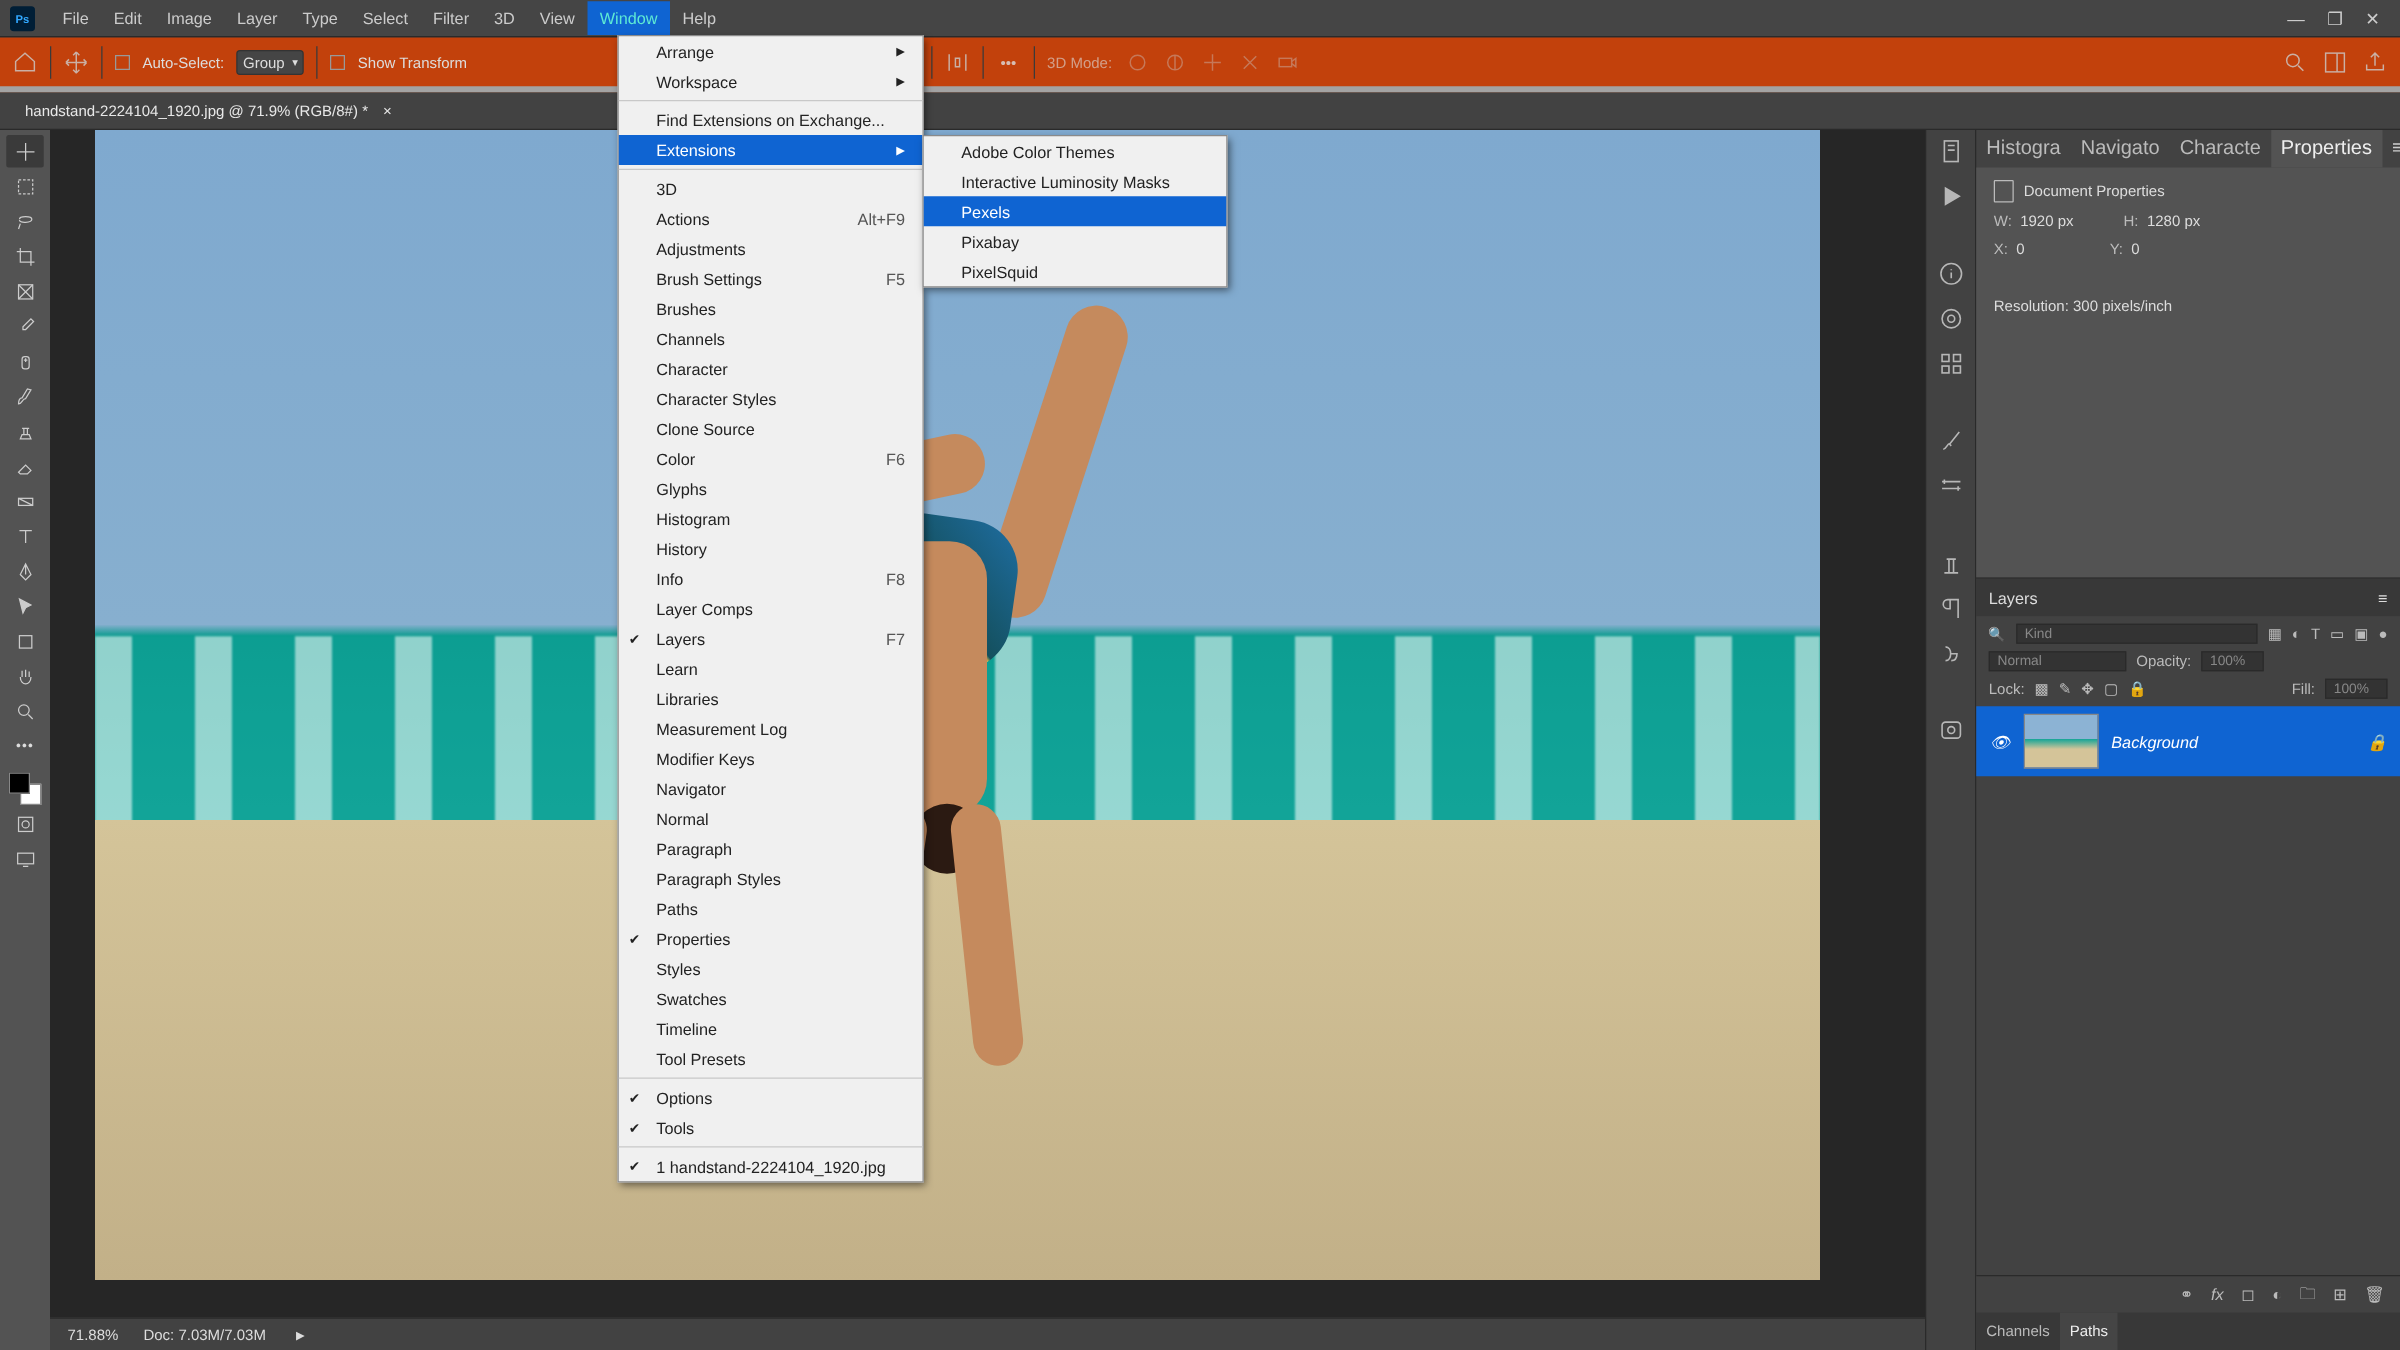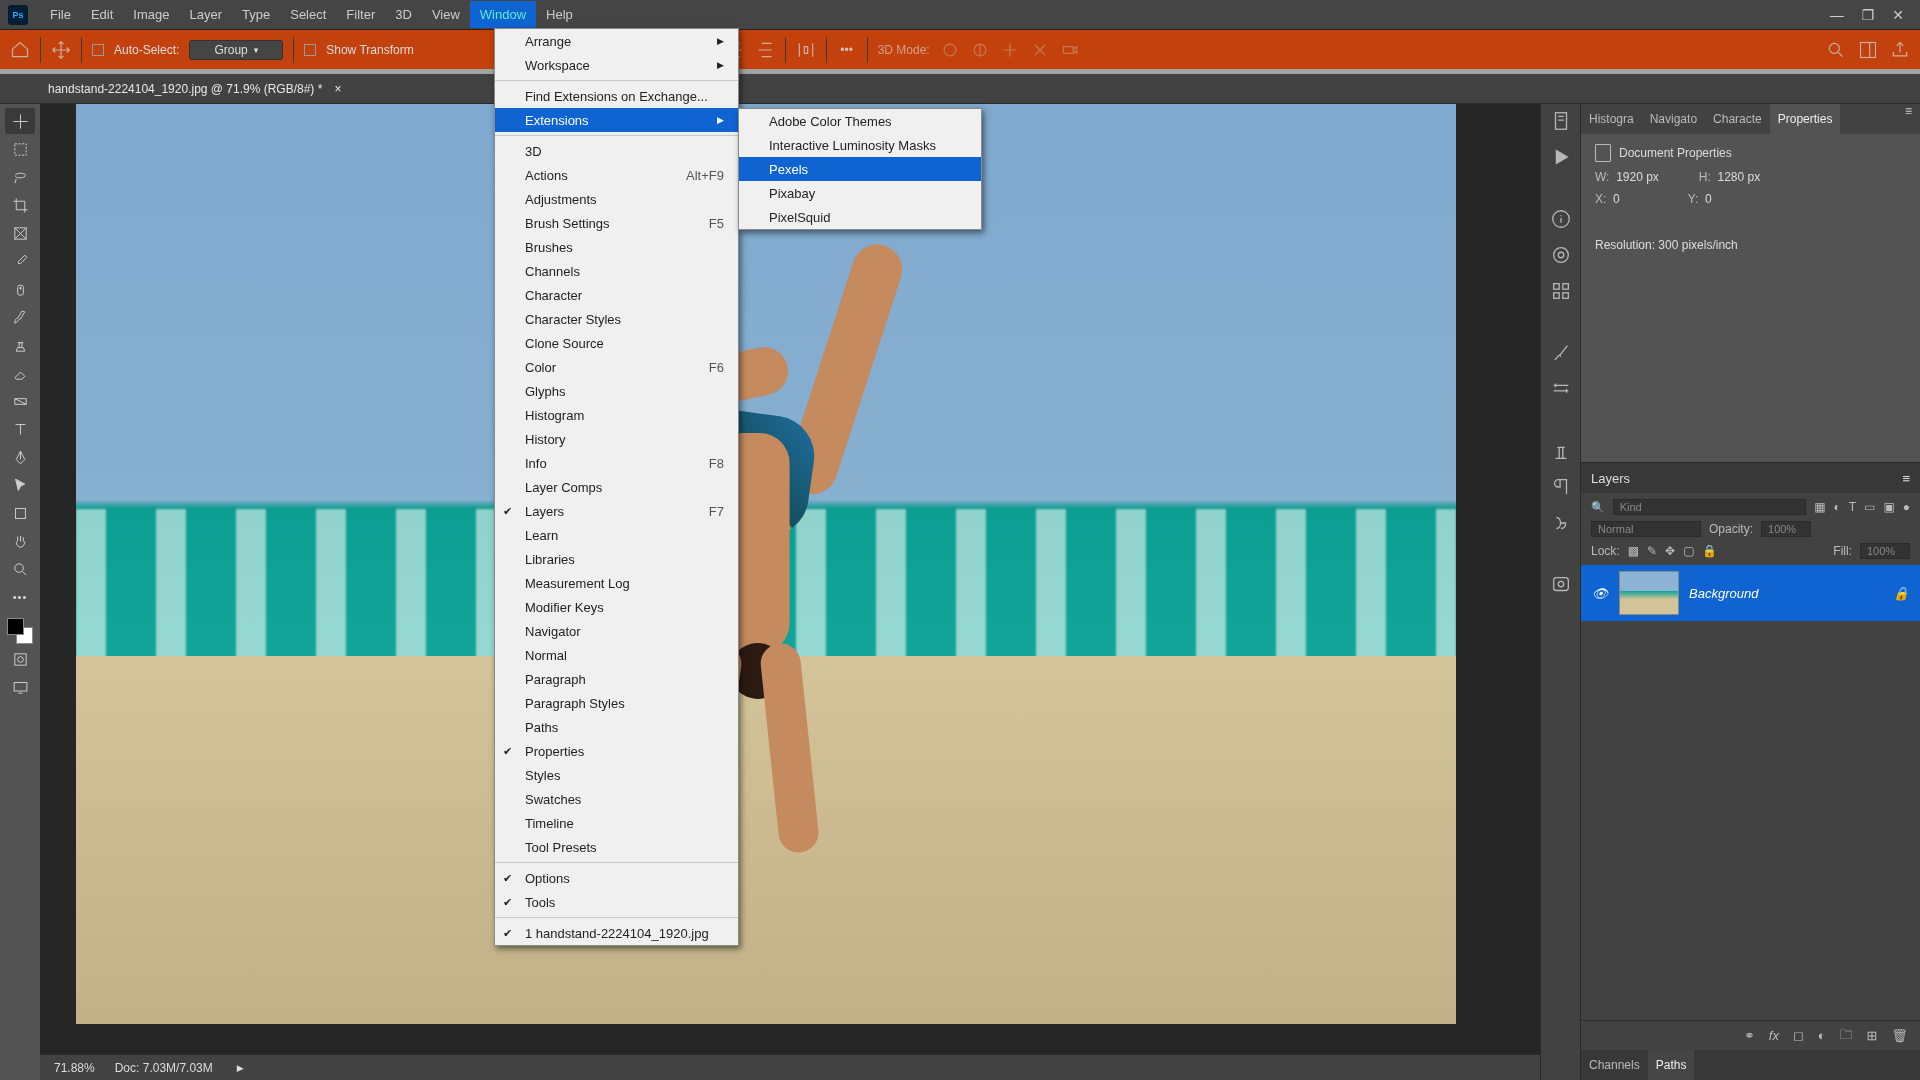--- a/index.html
+++ b/index.html
@@ -10,27 +10,27 @@
 .menubar .ps-logo { width:20px; height:20px; background:#001e36; color:#31a8ff; font-size:9px; font-weight:bold; display:flex; align-items:center; justify-content:center; border-radius:3px; margin-right:12px; }
 .menubar .mitem { padding:6px 10px; cursor:default; }
 .menubar .mitem.active { background:#0f64d2; color:#5eead4; }
 .win-ctrl { margin-left:auto; display:flex; gap:18px; padding-right:8px; }
 .win-ctrl span { font-size:14px; }
 
 
 .optbar { height:44px; background:#c2410c; display:flex; align-items:center; padding:0 10px; gap:10px; border-bottom:5px solid #a3a3a3; color:#ddd; font-size:12px; }
 .optbar .home-ic { width:24px; height:20px; }
 .optbar .sep { width:1px; height:26px; background:#3a3a3a; }
-.optbar .dd { background:#454545; border:1px solid #333; padding:2px 24px; border-radius:3px; display:flex; align-items:center; gap:6px; }
+.optbar .dd { background:#454545; border:1px solid #333; padding:2px 4px; border-radius:3px; display:flex; align-items:center; gap:6px; }
 .optbar .chk { width:12px; height:12px; border:1px solid #999; }
 .optbar .right { margin-left:auto; display:flex; align-items:center; gap:12px; }
 .optbar .icbtn { width:20px; height:20px; display:flex; align-items:center; justify-content:center; opacity:.8; }
 
 
-.tabbar { height:30px; background:#424242; display:flex; align-items:center; padding-left:48px; border-bottom:1px solid #2a2a2a; }
+.tabbar { height:30px; background:#424242; display:flex; align-items:center; padding-left:20px; border-bottom:1px solid #2a2a2a; }
 .tabbar .tab { display:flex; align-items:center; gap:12px; color:#e8e8e8; font-size:12px; }
 .tabbar .tab .x { font-size:12px; }
 
 
 .main { position:absolute; top:104px; left:0; right:0; bottom:0; display:flex; }
 
 
 .toolbox { width:40px; background:#535353; display:flex; flex-direction:column; align-items:center; padding-top:4px; gap:2px; }
 .tool { width:30px; height:26px; display:flex; align-items:center; justify-content:center; border-radius:2px; color:#ddd; }
 .tool.sel { background:#3a3a3a; }
@@ -58,21 +58,21 @@
 .statusbar { height:26px; background:#424242; display:flex; align-items:center; padding:0 14px; gap:20px; font-size:12px; color:#ddd; border-top:1px solid #2a2a2a;}
 .statusbar .carat { margin-left:4px; font-size:9px; }
 
 
 .iconstrip { width:40px; background:#424242; display:flex; flex-direction:column; align-items:center; padding-top:6px; gap:14px; border-left:1px solid #2a2a2a;}
 .iconstrip .ic { width:22px; height:22px; display:flex; align-items:center; justify-content:center; opacity:.85; }
 .iconstrip .gap { height:12px; }
 
 
 .panels { width:340px; background:#424242; display:flex; flex-direction:column; border-left:1px solid #2a2a2a;}
-.panel-tabs { display:flex; align-items:flex-start; height:30px; font-size:12px; }
+.panel-tabs { display:flex; align-items:center; height:30px; font-size:16px; }
 .ptab { padding:0 8px; height:100%; display:flex; align-items:center; color:#bbb; cursor:default; }
 .ptab.active { background:#535353; color:#eee; }
 .panel-body { background:#535353; padding:10px 14px; font-size:12px; color:#ddd; }
 .prop-row { display:flex; gap:40px; margin:8px 0; }
 .prop-row span.lab { color:#bbb; }
 .doc-head { display:flex; align-items:center; gap:8px; margin-bottom:8px; }
 .doc-ic { width:16px; height:18px; border:1px solid #bbb; border-radius:1px; }
 .panel-sep { height:1px; background:#2a2a2a; }
 .layers-hdr { display:flex; align-items:center; height:30px; padding:0 10px; font-size:13px; color:#ddd; background:#383838;}
 .layers-ctrl { background:#424242; padding:6px 10px; font-size:12px; color:#bbb; display:flex; flex-direction:column; gap:6px; }

